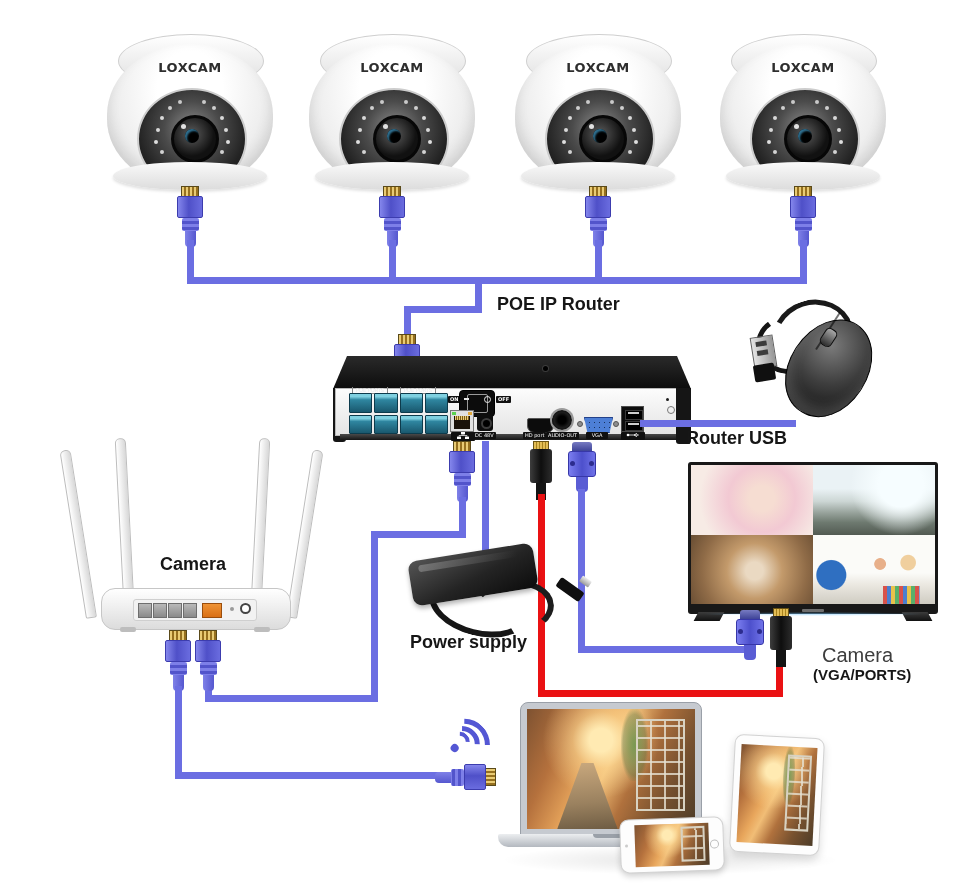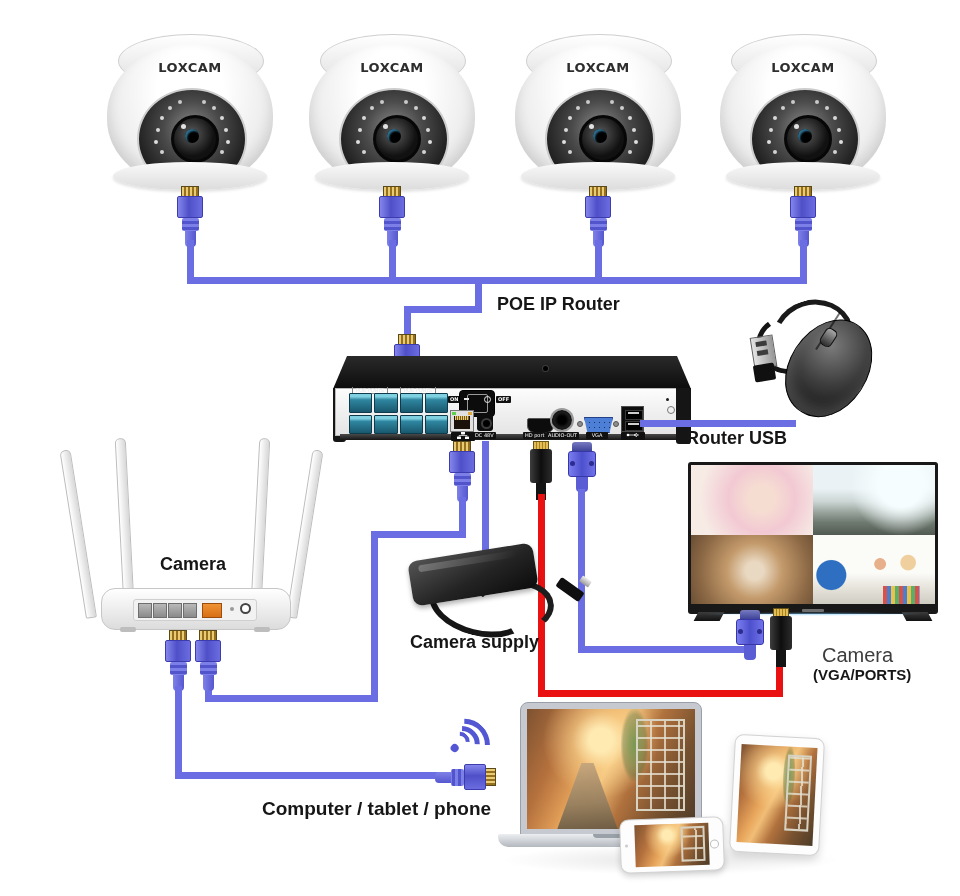--- a/index.html
+++ b/index.html
@@ -398,21 +398,21 @@
       <span class="arc a3"></span>
     </div>
 
   <div class="ps-c1"></div>
   <div class="ps-c2"></div>
   <div class="ps-brick">
       <i></i>
     </div>
   <div class="ps-plug"></div>
   <div class="ps-tip"></div>
-  <div class="biglabel" style="left:410px;top:632px;">Camera supply</div>
+  <div class="biglabel" style="left:410px;top:632px;">Power supply</div>
 
   <div class="monitor">
     <div class="mon-screen">
       <div class="q q-baby"></div>
       <div class="q q-room"></div>
       <div class="q q-dog"></div>
       <div class="q q-kids"></div>
     </div>
     <div class="mon-logo"></div>
   </div>
@@ -449,15 +449,14 @@
         <span class="win"></span>
       </div>
   </div>
   <div class="phone">
     <div class="street">
         <span class="win"></span>
       </div>
     <span class="homebtn"></span>
     <span class="camdot"></span>
   </div>
-  <div class="biglabel" style="left:262px;top:798px;font-size:19px;">Computer / tablet / phone</div>
 
 </div>
 
 </body></html>

